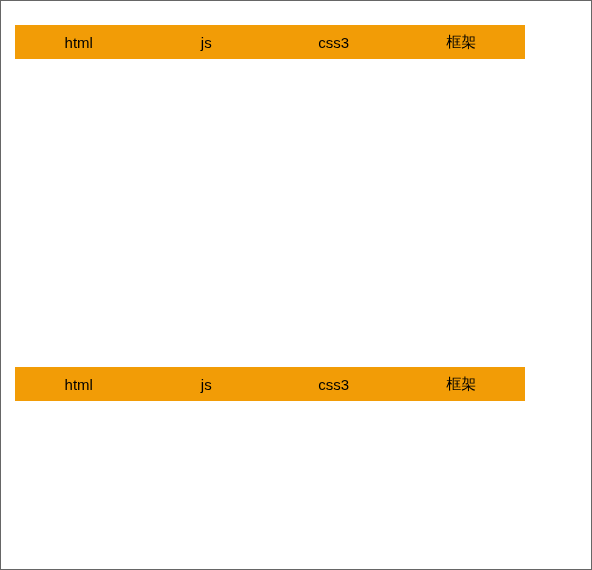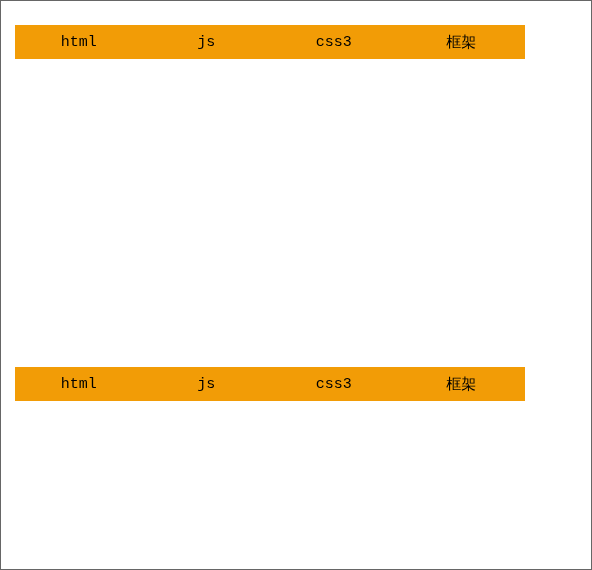--- a/index.html
+++ b/index.html
@@ -29,21 +29,20 @@
     .nav-bar.top {
       top: 24px;
     }
     .nav-bar.bottom {
       top: 366px;
     }
     .nav-item {
       width: 128px;
       text-align: center;
       cursor: pointer;
-      font-family: Liberation Mono, monospace;
     }
   </style>
 </head>
 <body>
 
 <div class="nav-bar top">
   <div class="nav-item">html</div>
   <div class="nav-item">js</div>
   <div class="nav-item">css3</div>
   <div class="nav-item">框架</div>

